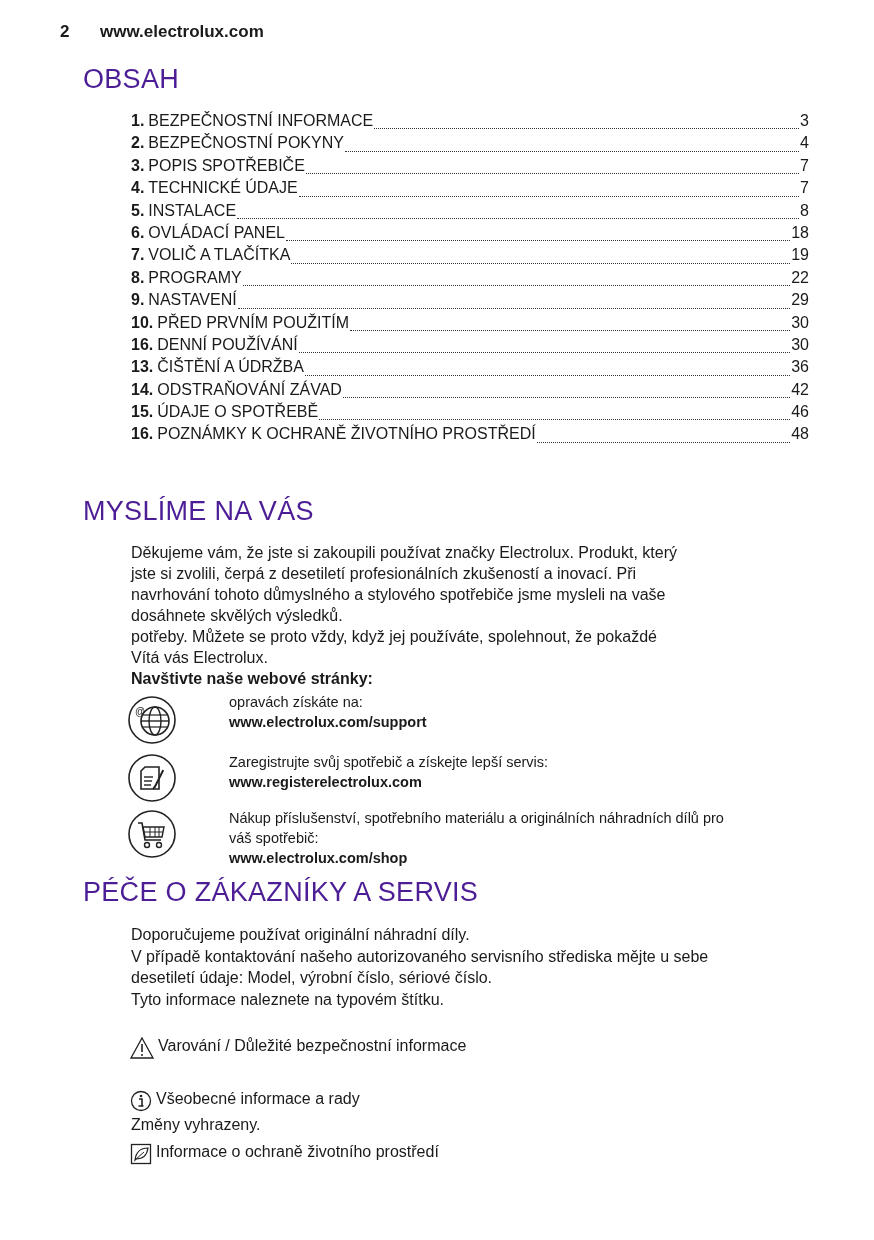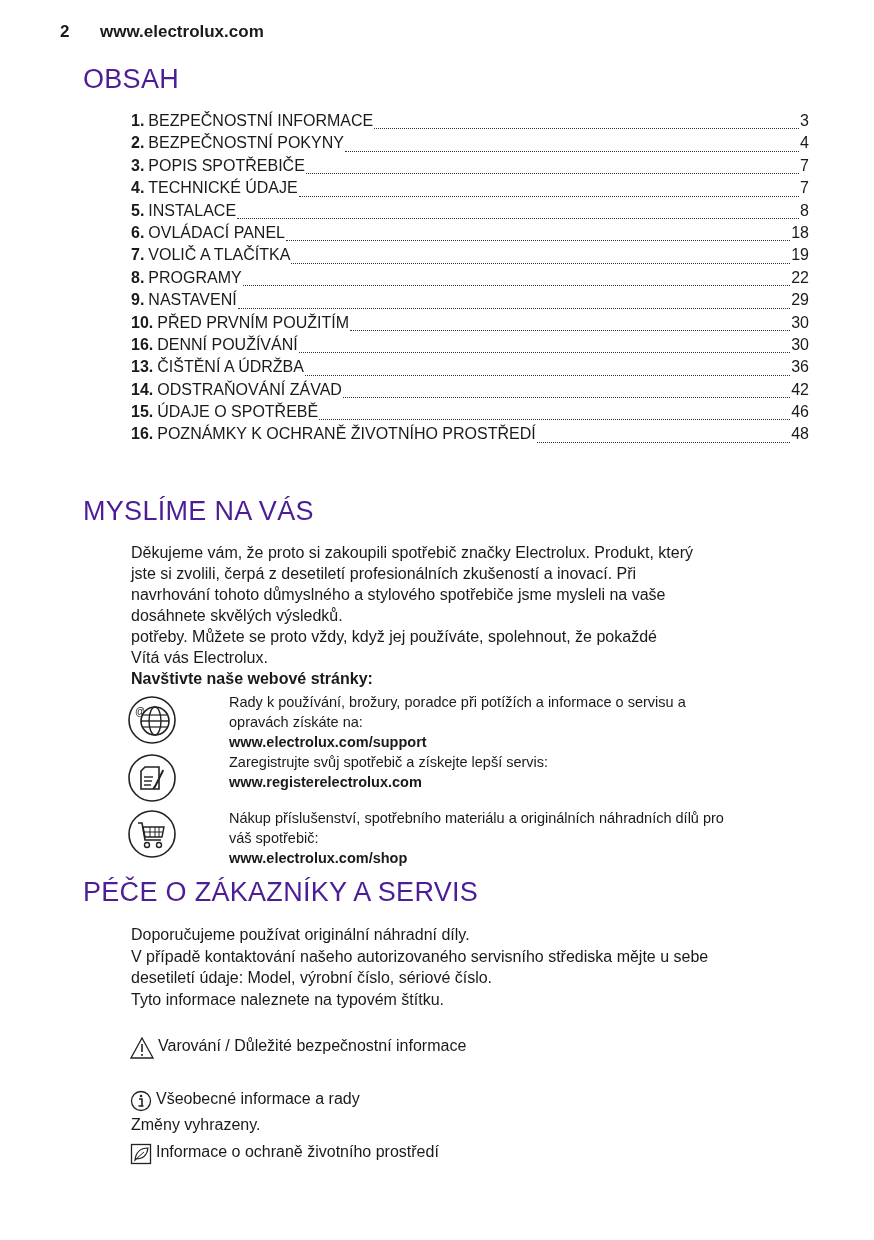--- a/index.html
+++ b/index.html
@@ -148,42 +148,41 @@
       <span class="num">16.</span>
       <span>POZNÁMKY K OCHRANĚ ŽIVOTNÍHO PROSTŘEDÍ</span>
       <span class="dots"></span>
       <span class="page">48</span>
     </div>
 </div>
 
 <h1 id="h-myslime">MYSLÍME NA VÁS</h1>
 
 <div class="para" id="intro">
-  <div>Děkujeme vám, že proto si zakoupili spotřebič značky Electrolux. Produkt, který</div>
+  <div>Děkujeme vám, že jste si zakoupili používat značky Electrolux. Produkt, který</div>
   <div>jste si zvolili, čerpá z desetiletí profesionálních zkušeností a inovací. Při</div>
   <div>navrhování tohoto důmyslného a stylového spotřebiče jsme mysleli na vaše</div>
   <div>dosáhnete skvělých výsledků.</div>
   <div>potřeby. Můžete se proto vždy, když jej používáte, spolehnout, že pokaždé</div>
   <div>Vítá vás Electrolux.</div>
   <div class="bold">Navštivte naše webové stránky:</div>
 </div>
 
 <div class="links">
   <div class="link-block" id="lb1">
     <svg class="icon" style="top:4px" viewBox="0 0 48 48" width="48" height="48">
       <circle cx="24" cy="24" r="23" fill="none" stroke="#222" stroke-width="1.6"></circle>
       <circle cx="27" cy="25" r="14" fill="none" stroke="#222" stroke-width="1.6"></circle>
       <ellipse cx="27" cy="25" rx="6" ry="14" fill="none" stroke="#222" stroke-width="1.4"></ellipse>
       <line x1="13" y1="25" x2="41" y2="25" stroke="#222" stroke-width="1.4"></line>
       <line x1="15" y1="19" x2="39" y2="19" stroke="#222" stroke-width="1.2"></line>
       <line x1="15" y1="31" x2="39" y2="31" stroke="#222" stroke-width="1.2"></line>
       <text x="7" y="19" font-size="10" font-family="Liberation Sans, sans-serif" fill="#222">@</text>
     </svg>
     <div class="txt">
-      <div>Rady k používání, brožury, poradce při potížích a informace o servisu a</div>
       <div>opravách získáte na:</div>
       <div class="bold">www.electrolux.com/support</div>
     </div>
   </div>
   <div class="link-block" id="lb2">
     <svg class="icon" style="top:2px" viewBox="0 0 48 48" width="48" height="48">
       <circle cx="24" cy="24" r="23" fill="none" stroke="#222" stroke-width="1.6"></circle>
       <path d="M17 13 H31 V35 H13 V17 Z" fill="none" stroke="#222" stroke-width="1.6"></path>
       <line x1="16" y1="23" x2="25" y2="23" stroke="#222" stroke-width="1.4"></line>
       <line x1="16" y1="27" x2="24" y2="27" stroke="#222" stroke-width="1.4"></line>

